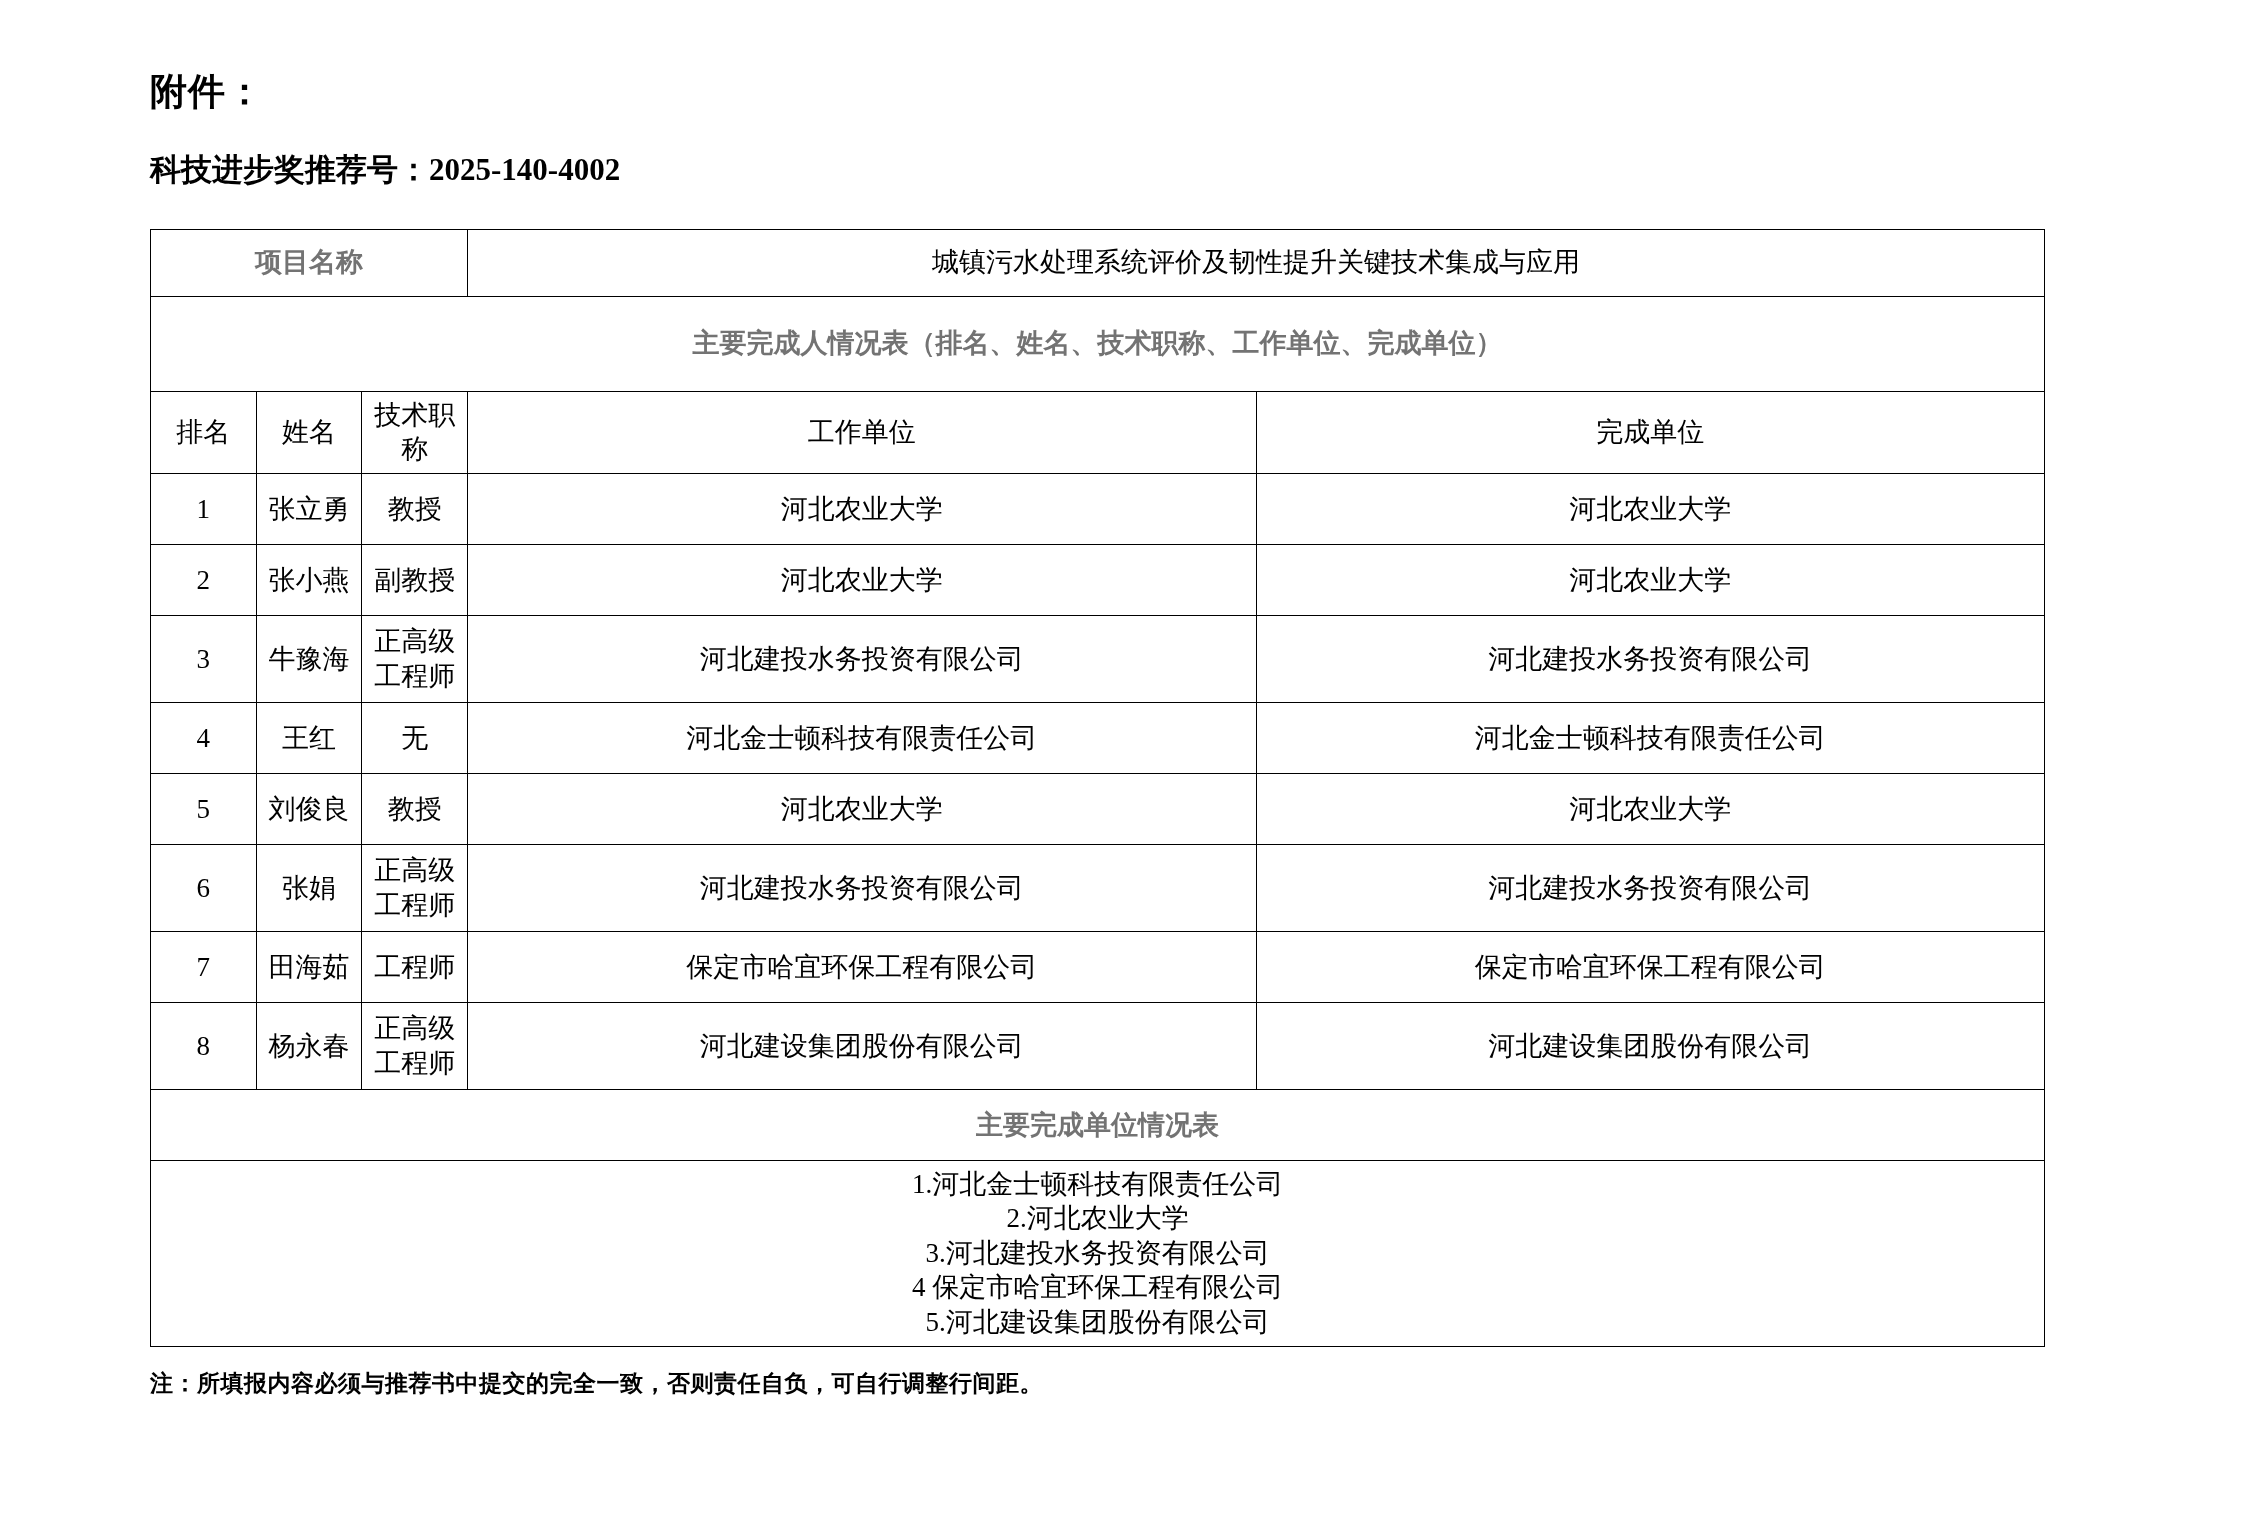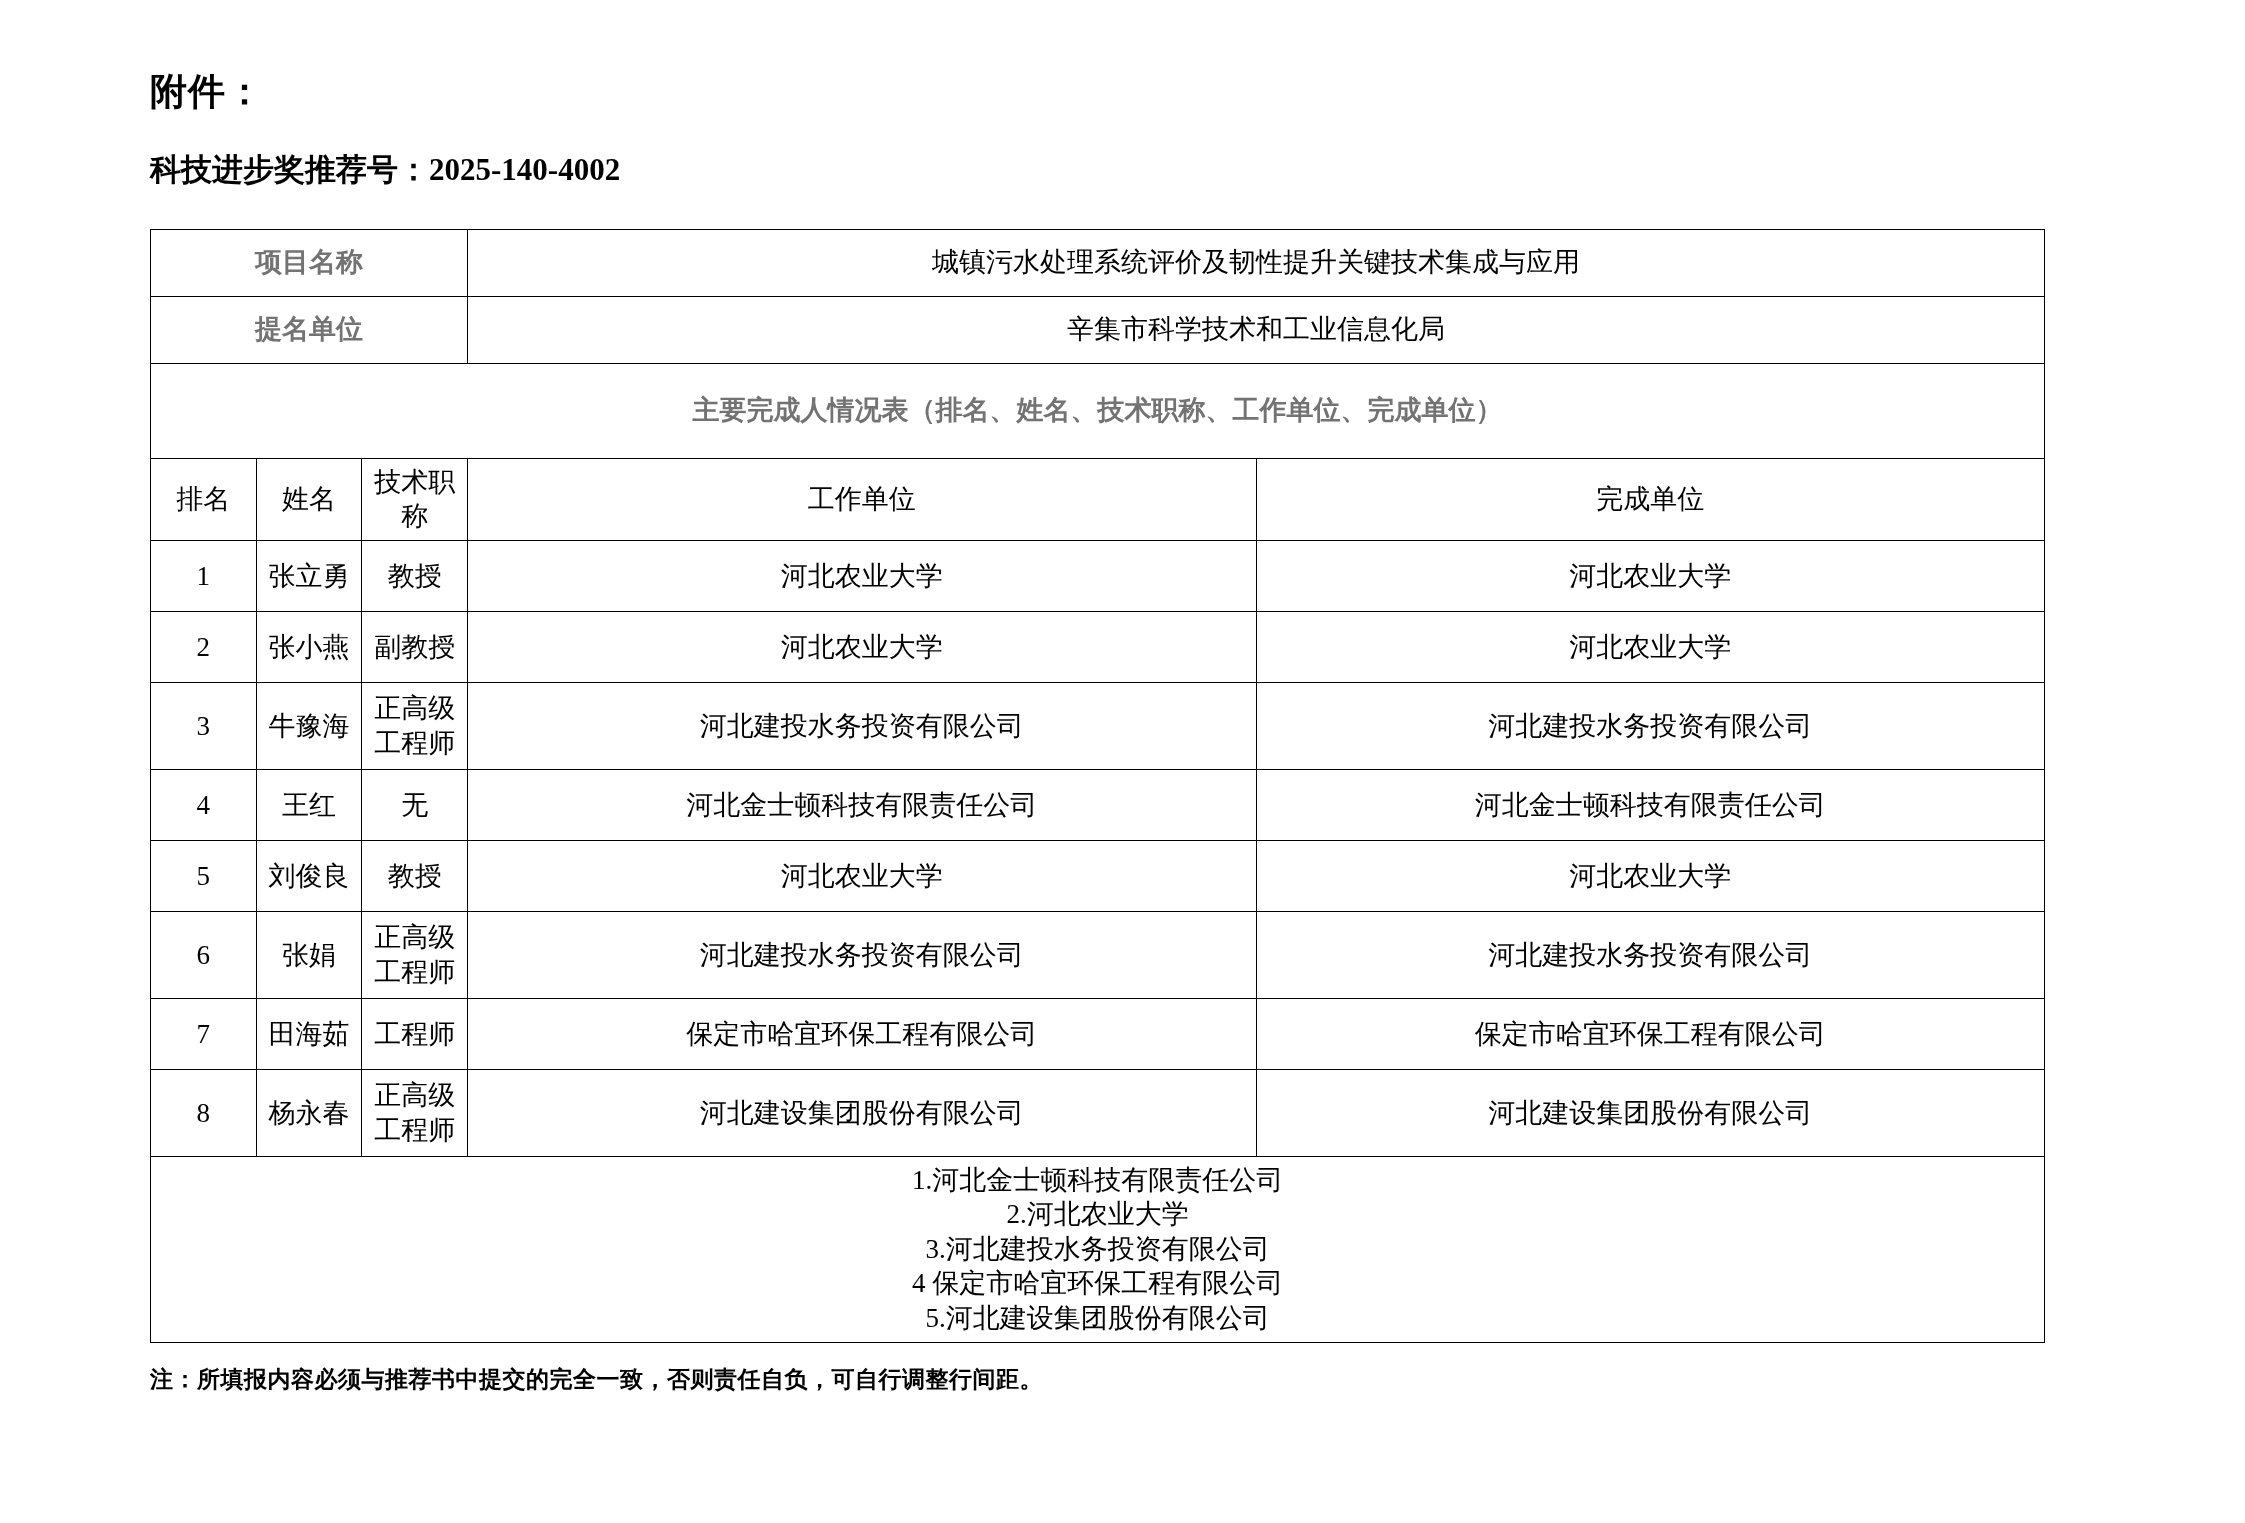--- a/index.html
+++ b/index.html
@@ -112,24 +112,20 @@
   <div class="rec-line">
     <span>科技进步奖推荐号：</span><span class="rec-num">2025-140-4002</span>
   </div>
 
   <table class="doc-table">
     <tbody>
       <tr class="title-row">
         <td class="hdr-label red" colspan="3">项目名称</td>
         <td colspan="2">城镇污水处理系统评价及韧性提升关键技术集成与应用</td>
       </tr>
-      <tr class="title-row">
-        <td class="hdr-label red" colspan="3">提名单位</td>
-        <td colspan="2">辛集市科学技术和工业信息化局</td>
-      </tr>
 
       <tr class="section-title">
         <td class="red" colspan="5">主要完成人情况表（排名、姓名、技术职称、工作单位、完成单位）</td>
       </tr>
 
       <tr class="colhdr">
         <td class="col-rank">排名</td>
         <td class="col-name">姓名</td>
         <td class="col-title">技术职称</td>
         <td class="col-work">工作单位</td>
@@ -186,20 +182,23 @@
         <td>保定市哈宜环保工程有限公司</td>
       </tr>
       <tr class="data-row tall">
         <td>8</td>
         <td>杨永春</td>
         <td>正高级工程师</td>
         <td>河北建设集团股份有限公司</td>
         <td>河北建设集团股份有限公司</td>
       </tr>
 
+      <tr class="units-title">
+        <td class="red" colspan="5">主要完成单位情况表</td>
+      </tr>
 
       <tr class="units-list">
         <td colspan="5">
           <div>1.河北金士顿科技有限责任公司</div>
           <div>2.河北农业大学</div>
           <div>3.河北建投水务投资有限公司</div>
           <div>4 保定市哈宜环保工程有限公司</div>
           <div>5.河北建设集团股份有限公司</div>
         </td>
       </tr>

